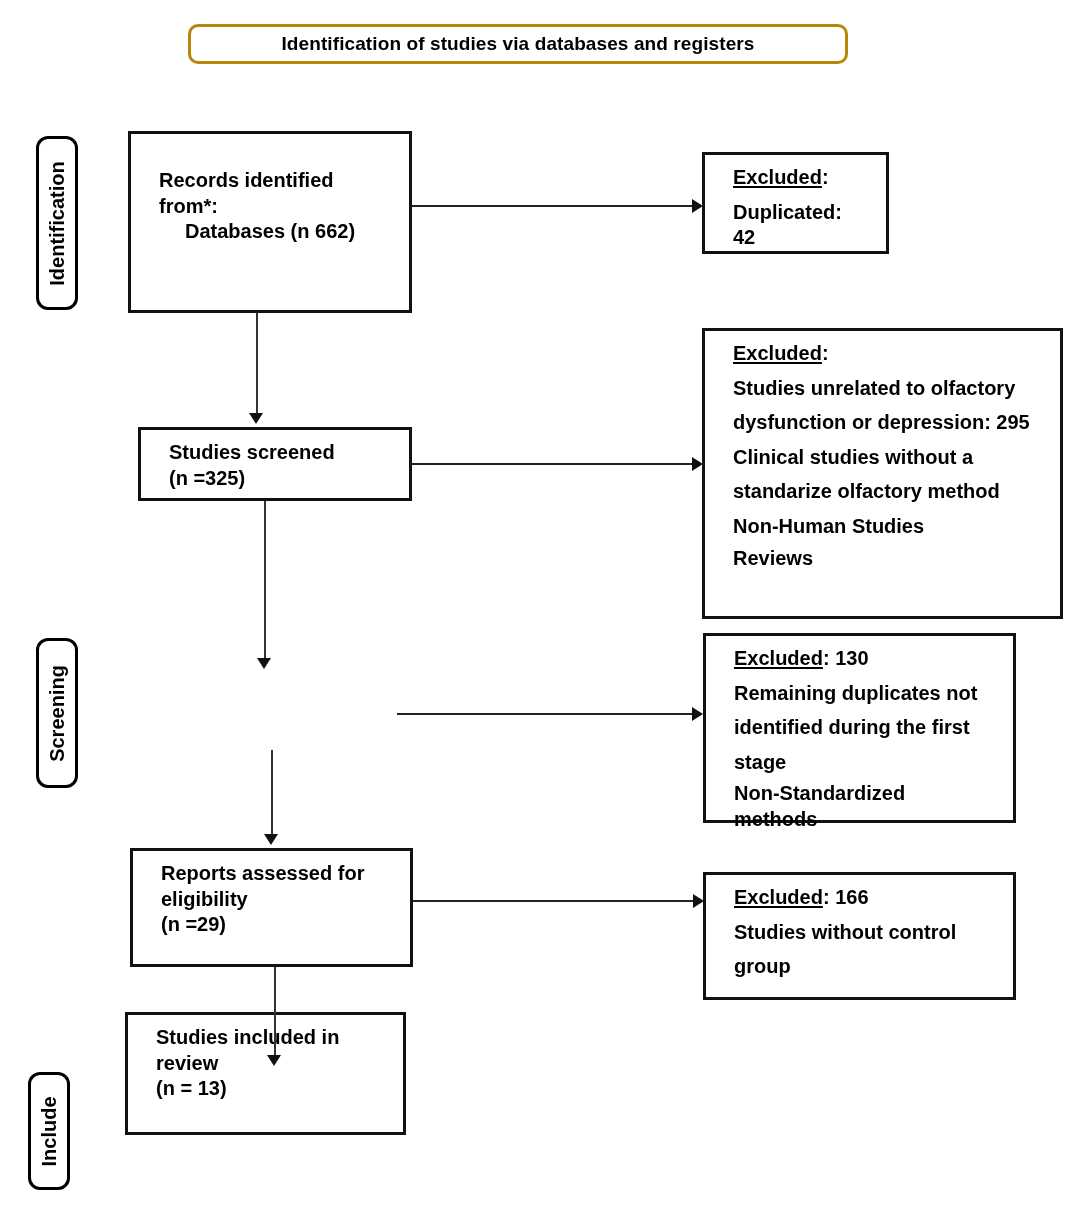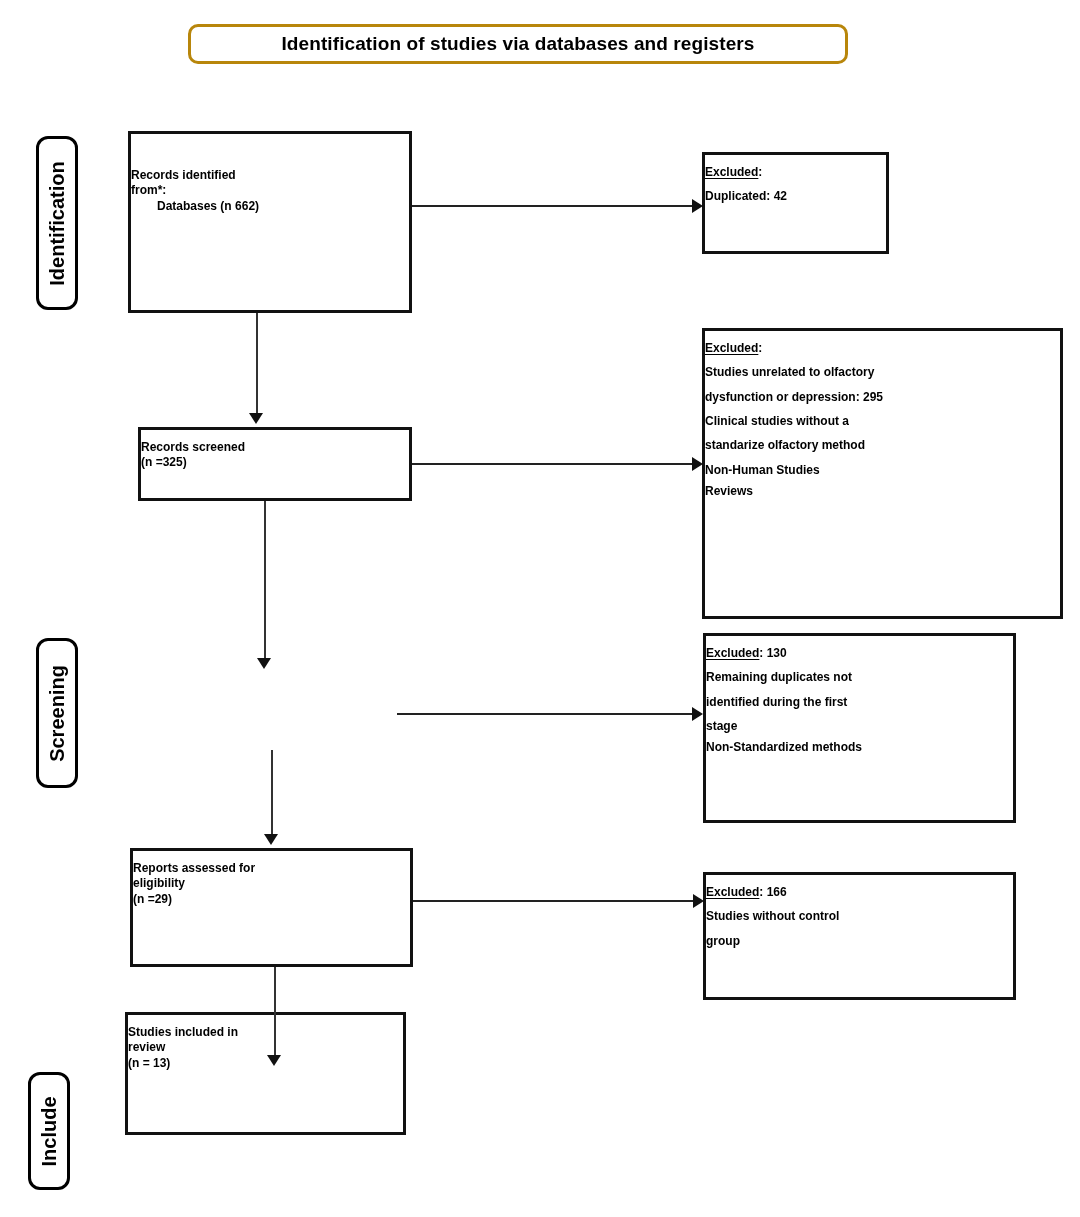--- a/index.html
+++ b/index.html
@@ -64,22 +64,22 @@
   #stage-include        { left: 28px; top: 1072px; width: 42px; height: 118px; }
 
   
   .flow-box {
     position: absolute;
     border: 3px solid #111111;
     box-sizing: border-box;
     background: #ffffff;
   }
   .flow-box .box-inner {
-    padding: 10px 0;
-    font-size: 12px;
+    padding: 10px 28px;
+    font-size: 20px;
     font-weight: bold;
     color: #000000;
     line-height: 1.28;
   }
   .flow-box.pad-top-lg .box-inner { padding-top: 34px; }
   .flow-box .line { display: block; white-space: pre-wrap; }
   .flow-box .line.indent { padding-left: 26px; }
   .flow-box .line.spaced { margin-bottom: 9px; }
   .flow-box .line.spaced-sm { margin-bottom: 6px; }
 
@@ -145,21 +145,21 @@
   <div class="flow-box pad-top-lg" id="box-identified">
     <div class="box-inner">
       <span class="line">Records identified</span>
       <span class="line">from*:</span>
       <span class="line indent">Databases (n 662)</span>
     </div>
   </div>
 
   <div class="flow-box" id="box-screened">
     <div class="box-inner">
-      <span class="line">Records screened</span>
+      <span class="line">Studies screened</span>
       <span class="line">(n =325)</span>
     </div>
   </div>
 
 
   <div class="flow-box" id="box-eligibility">
     <div class="box-inner">
       <span class="line">Reports assessed for</span>
       <span class="line">eligibility</span>
       <span class="line">(n =29)</span>

